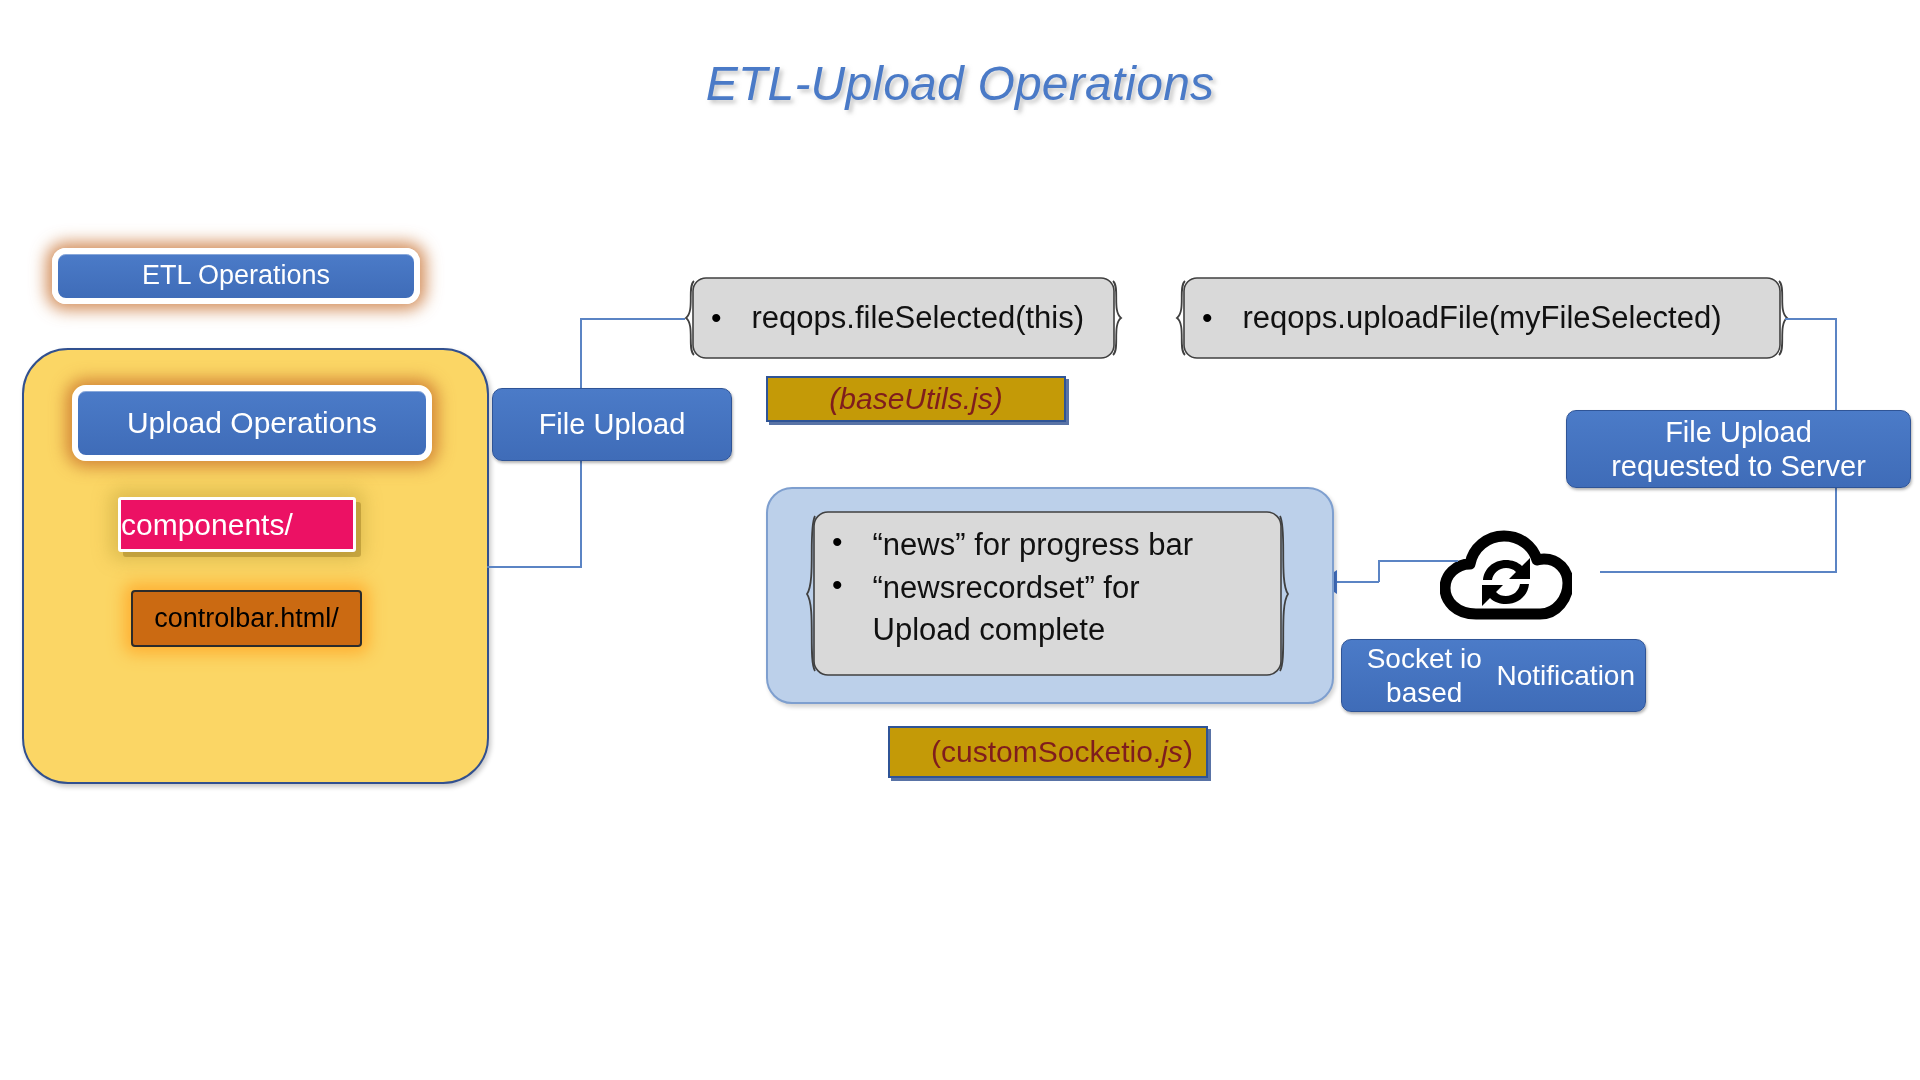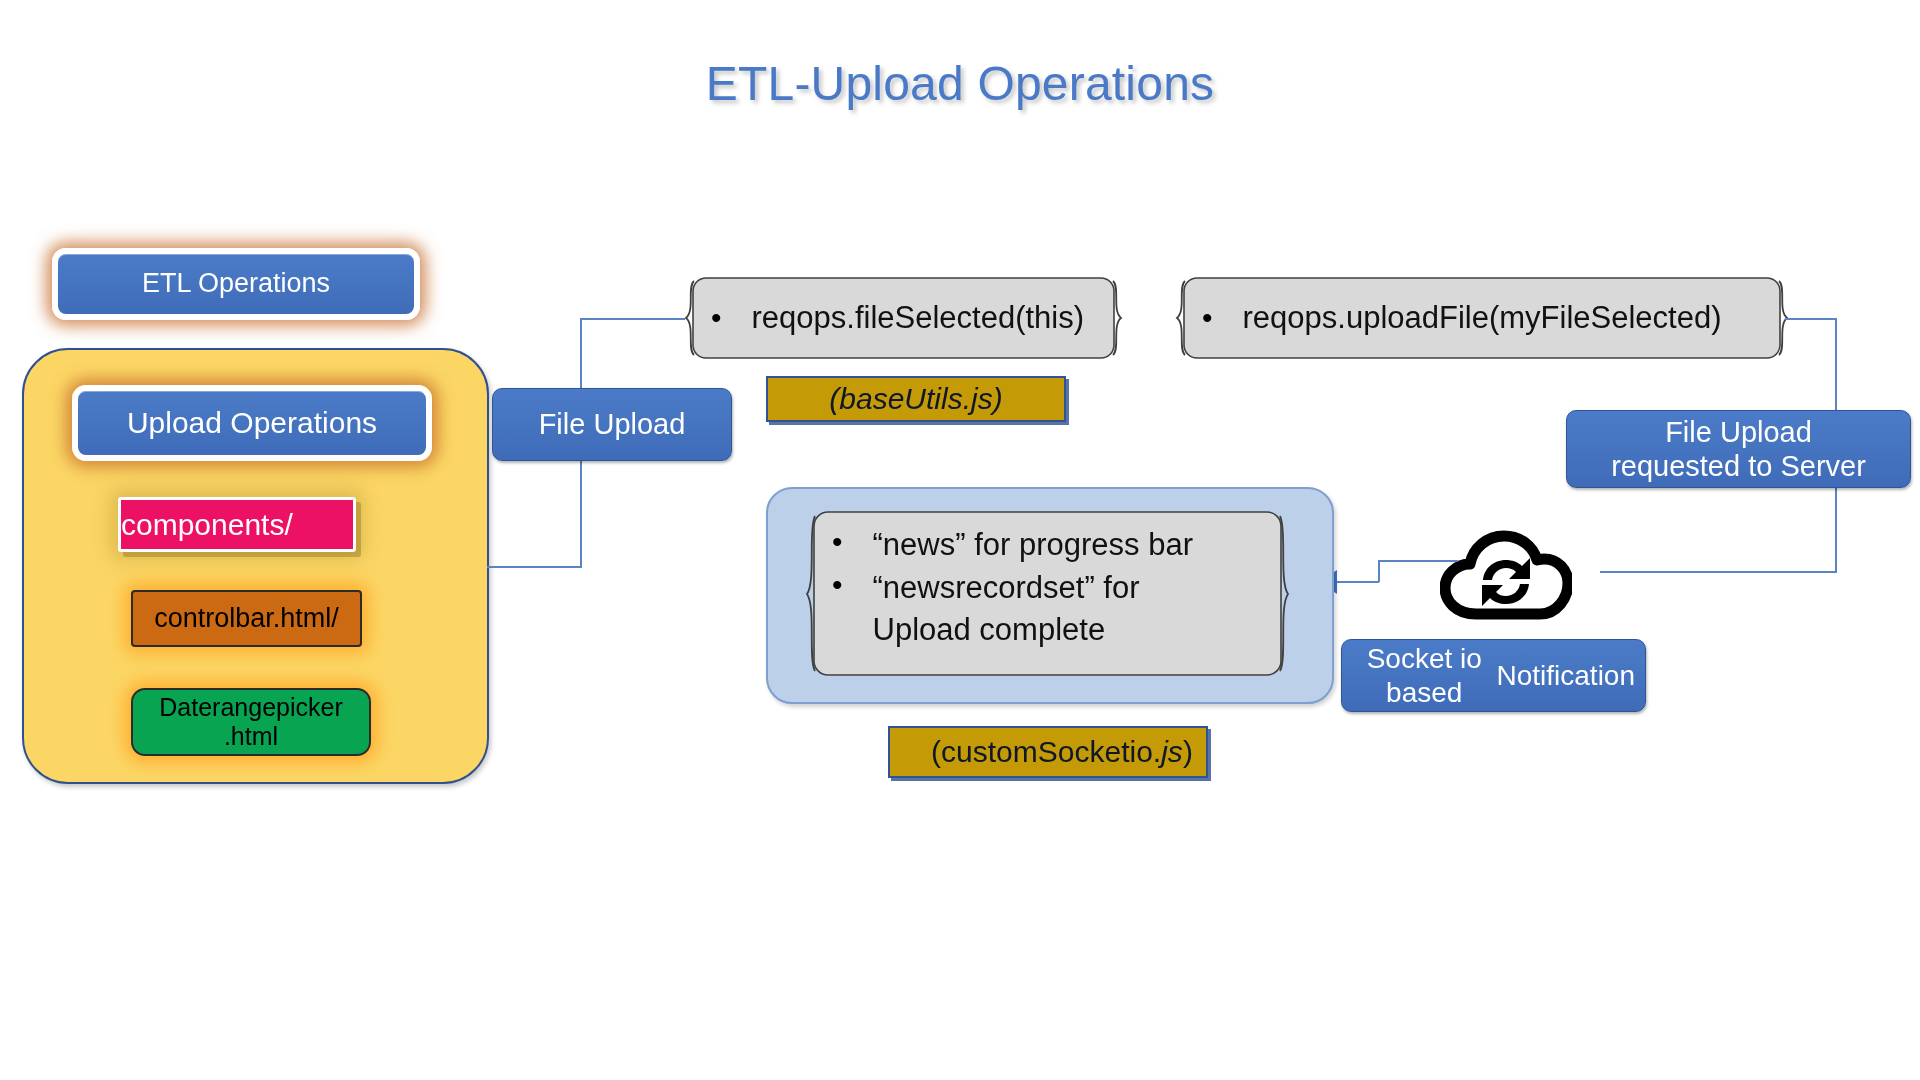--- a/index.html
+++ b/index.html
@@ -9,20 +9,21 @@
     position:relative;
   }
   .stage{position:absolute;left:0;top:0;width:1920px;height:1080px;}
 
   
   .title{
     position:absolute;left:0;top:56px;width:1920px;text-align:center;
     font-size:48px;color:#4a7ac7;font-weight:400;letter-spacing:.2px;
     text-shadow:3px 3px 4px rgba(150,150,150,.55);
     white-space:nowrap;
+    font-style:italic;
   }
 
   
   .bluebox{
     position:absolute;background:linear-gradient(#4b7bc8,#3f6cb8);
     color:#fff;border-radius:10px;display:flex;align-items:center;
     justify-content:center;text-align:center;font-size:27px;line-height:1.18;
     box-sizing:border-box;padding:4px 10px;
     border:1px solid #2f5496;
     box-shadow:1px 2px 3px rgba(0,0,0,.30);
@@ -77,21 +78,21 @@
   .braceBody .btxt{font-size:31px;color:#111;white-space:nowrap;}
 
   
   .lightblue{
     position:absolute;background:#bcd0ea;border:2px solid #7e9fcf;
     border-radius:26px;box-shadow:2px 3px 4px rgba(0,0,0,.18);
   }
 
   
   .goldnote{
-    position:absolute;background:#c49a07;color:#0f172a;
+    position:absolute;background:#c49a07;color:#7f1d1d;
     border:2px solid #2f5496;
     display:flex;align-items:center;justify-content:center;text-align:center;
     font-size:30px;box-sizing:border-box;
     box-shadow:3px 3px 0 rgba(60,90,150,.85);
   }
   .goldnote .ital{font-style:italic;}
   .goldnote.allital{font-style:italic;}
 
   
   .conn{position:absolute;background:#5b84c4;}
@@ -107,42 +108,38 @@
 
   .cloud{position:absolute;}
 </style>
 </head>
 <body>
 
 <div class="stage">
 
   <div class="title">ETL-Upload Operations</div>
 
-  <div class="bluebox framed" style="left:52px;top:248px;width:368px;height:72px;">
+  <div class="bluebox framed" style="left:52px;top:248px;width:368px;height:56px;">
     <span>ETL Operations</span>
   </div>
 
   <div class="yellowpanel" style="left:22px;top:348px;width:463px;height:432px;"></div>
 
   <div class="bluebox framed" style="left:72px;top:385px;width:360px;height:76px;font-size:30px;">
     <span>Upload Operations</span>
   </div>
 
   <div class="pinkbox" style="left:118px;top:497px;width:238px;height:55px;">
     <span>components/</span>
   </div>
 
   <div class="orangebox" style="left:131px;top:590px;width:231px;height:57px;">
     <span>controlbar.html/</span>
   </div>
 
-  <div class="greenbox" style="left:131px;top:688px;width:240px;height:68px;flex-direction:column;">
-    <span>Daterangepicker</span>
-    <span>.html</span>
-  </div>
 
   <div class="conn connv" style="left:580px;top:318px;height:250px;"></div>
 
   <div class="conn connh" style="left:580px;top:318px;width:105px;"></div>
 
   <div class="conn connh" style="left:487px;top:566px;width:95px;"></div>
 
   <div class="bluebox" style="left:492px;top:388px;width:240px;height:73px;font-size:29px;">
     <span>File Upload</span>
   </div>

